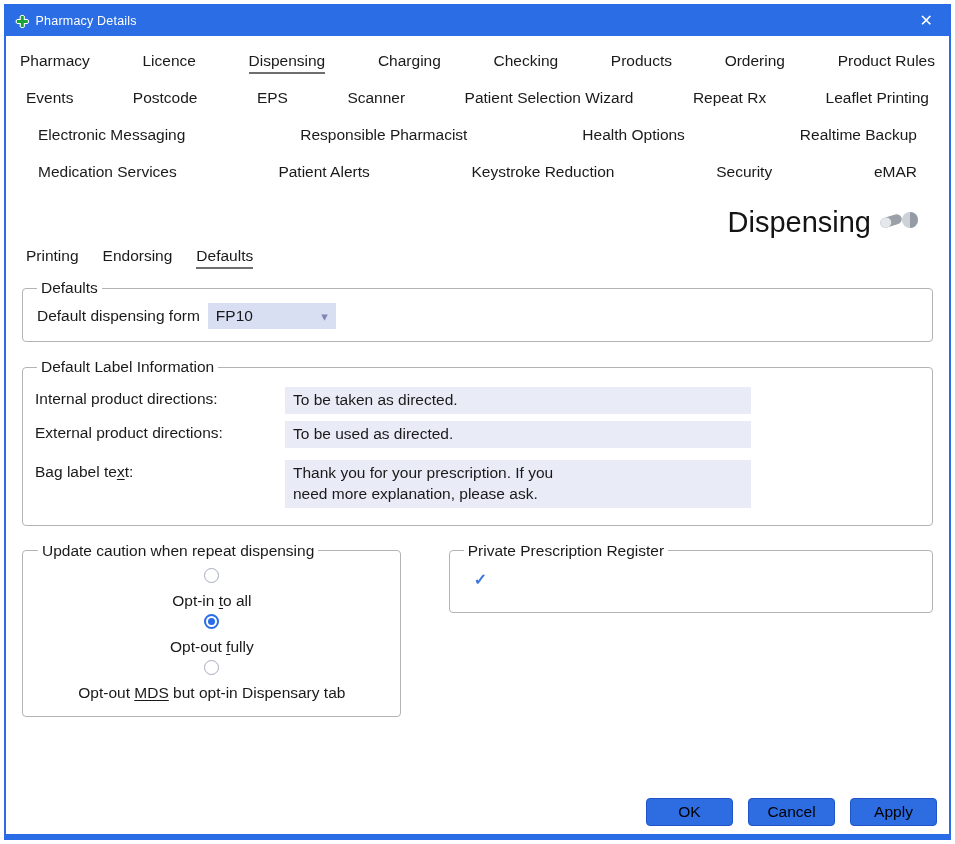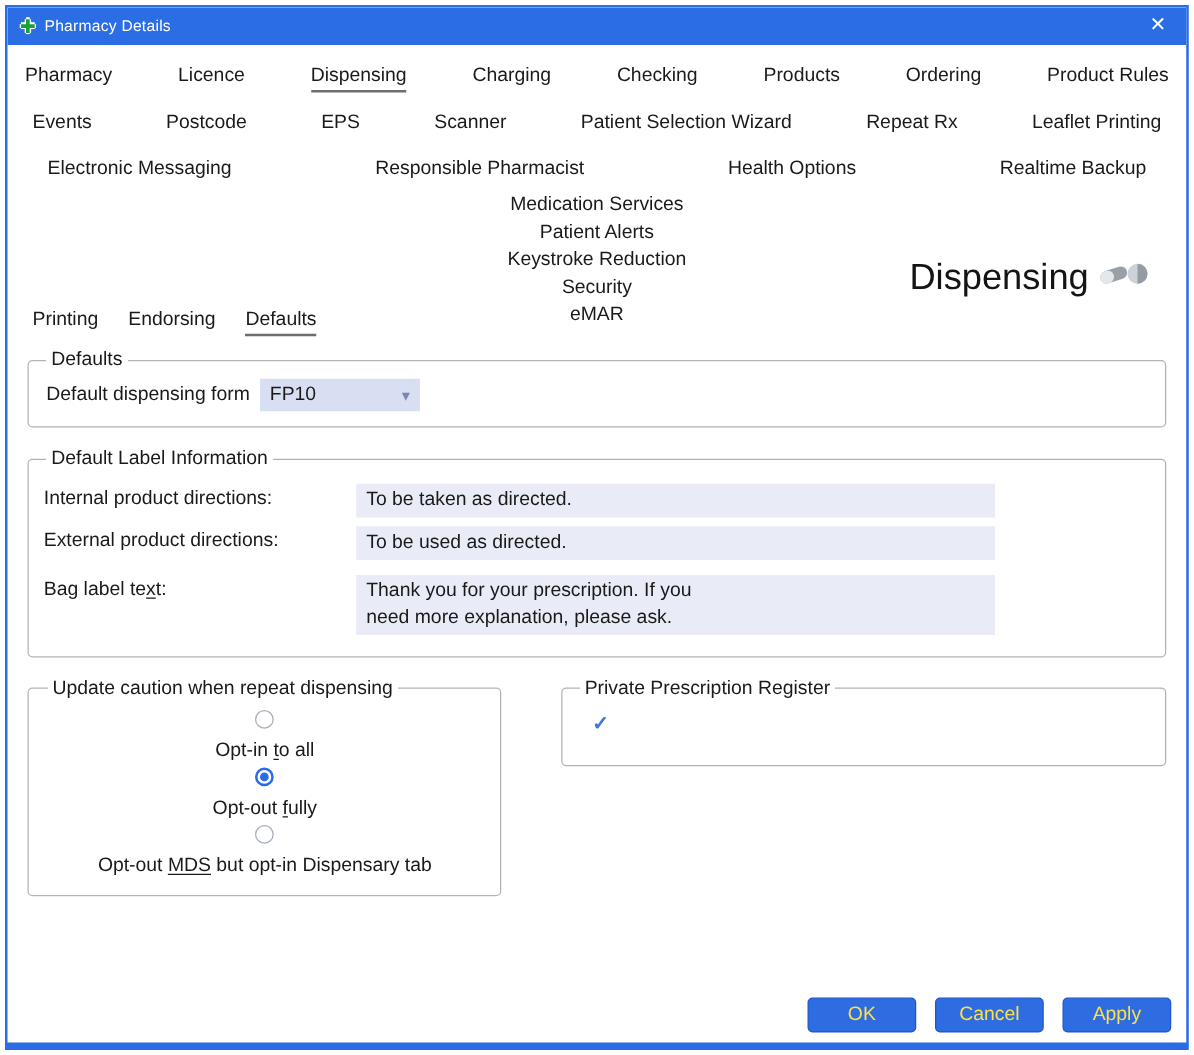--- a/index.html
+++ b/index.html
@@ -32,21 +32,21 @@
 
   
   .tabs { padding-top:8px; }
   .tab-row {
     display:flex; justify-content:space-between; align-items:center;
     height:37px; font-size:15.5px;
   }
   .tab-row.r1 { padding:0 14px; }
   .tab-row.r2 { padding:0 20px; }
   .tab-row.r3 { padding:0 32px; }
-  .tab-row.r4 { padding:0 32px;flex-direction:column; }
+  .tab-row.r4 { padding:0 32px; }
   .tab { white-space:nowrap; cursor:default; padding-bottom:2px; border-bottom:2px solid transparent; }
   .tab.selected { border-bottom:2px solid #6e6e6e; }
 
   
   .page-heading {
     margin:14px 28px 0 0;
     display:flex; justify-content:flex-end; align-items:center; gap:8px;
     font-size:29px; color:#141414;
   }
   .pills-icon { display:inline-block; }
@@ -68,21 +68,21 @@
     background:#d9dff2; min-width:128px; padding:4px 8px;
     display:flex; align-items:center; justify-content:space-between; gap:10px;
     font-size:15.5px; cursor:default;text-align:center;
   }
   .select .arrow { color:#7d87b2; font-size:13px; }
 
   
   .li-row { display:flex; align-items:flex-start; margin:7px 0; font-size:15.5px; }
   .li-label { width:250px; padding-top:3px; }
   .li-value {
-    background:#e9ecf7; width:511px; padding:3px 8px; min-height:25px;
+    background:#e9ecf7; width:466px; padding:3px 8px; min-height:25px;
     white-space:pre-line; line-height:1.35;
   }
   .underline-key { text-decoration:underline; text-underline-offset:2px; }
 
   
   .bottom-groups { display:flex; align-items:flex-start; margin-top:16px; }
   .caution-group { width:400px; margin-right:0;padding-left:13px; }
   .ppr-group { width:512px; margin-left:48px; }
 
   .radio-row { display:flex; align-items:center; gap:9px; margin:4px 0; font-size:15.5px;flex-direction:column; }
@@ -95,21 +95,21 @@
     content:""; position:absolute; inset:2px; border-radius:50%; background:#2a6ce5;
   }
 
   .check-row { display:flex; align-items:center; gap:9px; margin:8px 0 14px 12px; font-size:15.5px; }
   .check-glyph { color:#3d78e2; font-weight:bold; font-size:16px; line-height:1; }
 
   
   .footer { position:absolute; right:12px; bottom:8px; display:flex; gap:15px; }
   .btn {
     width:87px; height:28px; background:#2e6ce2; border:1px solid #1f55c8; border-radius:4px;
-    color:#fde047; font-size:15.5px; font-family:"Liberation Sans", sans-serif;
+    color:#000000; font-size:15.5px; font-family:"Liberation Sans", sans-serif;
     display:flex; align-items:center; justify-content:center; cursor:default;
   }
 </style>
 </head>
 <body>
 
 <div class="window">
 
   <div class="titlebar">
     <span class="plus">✚</span>

